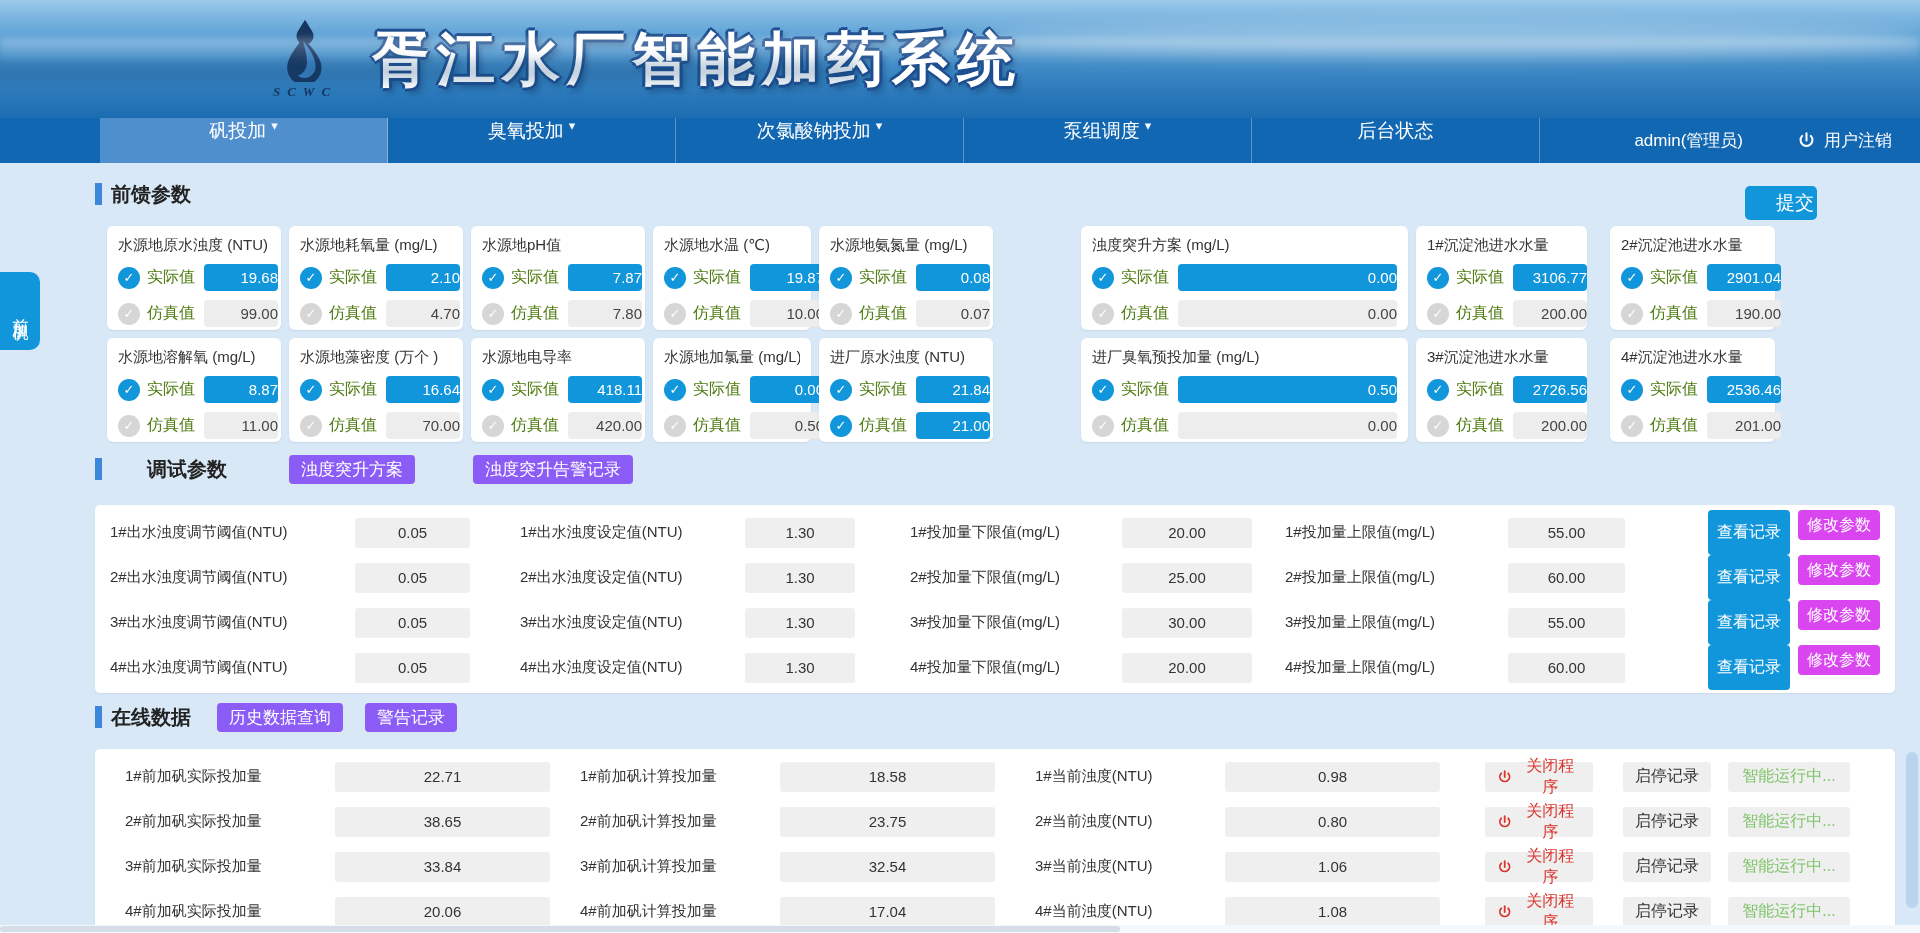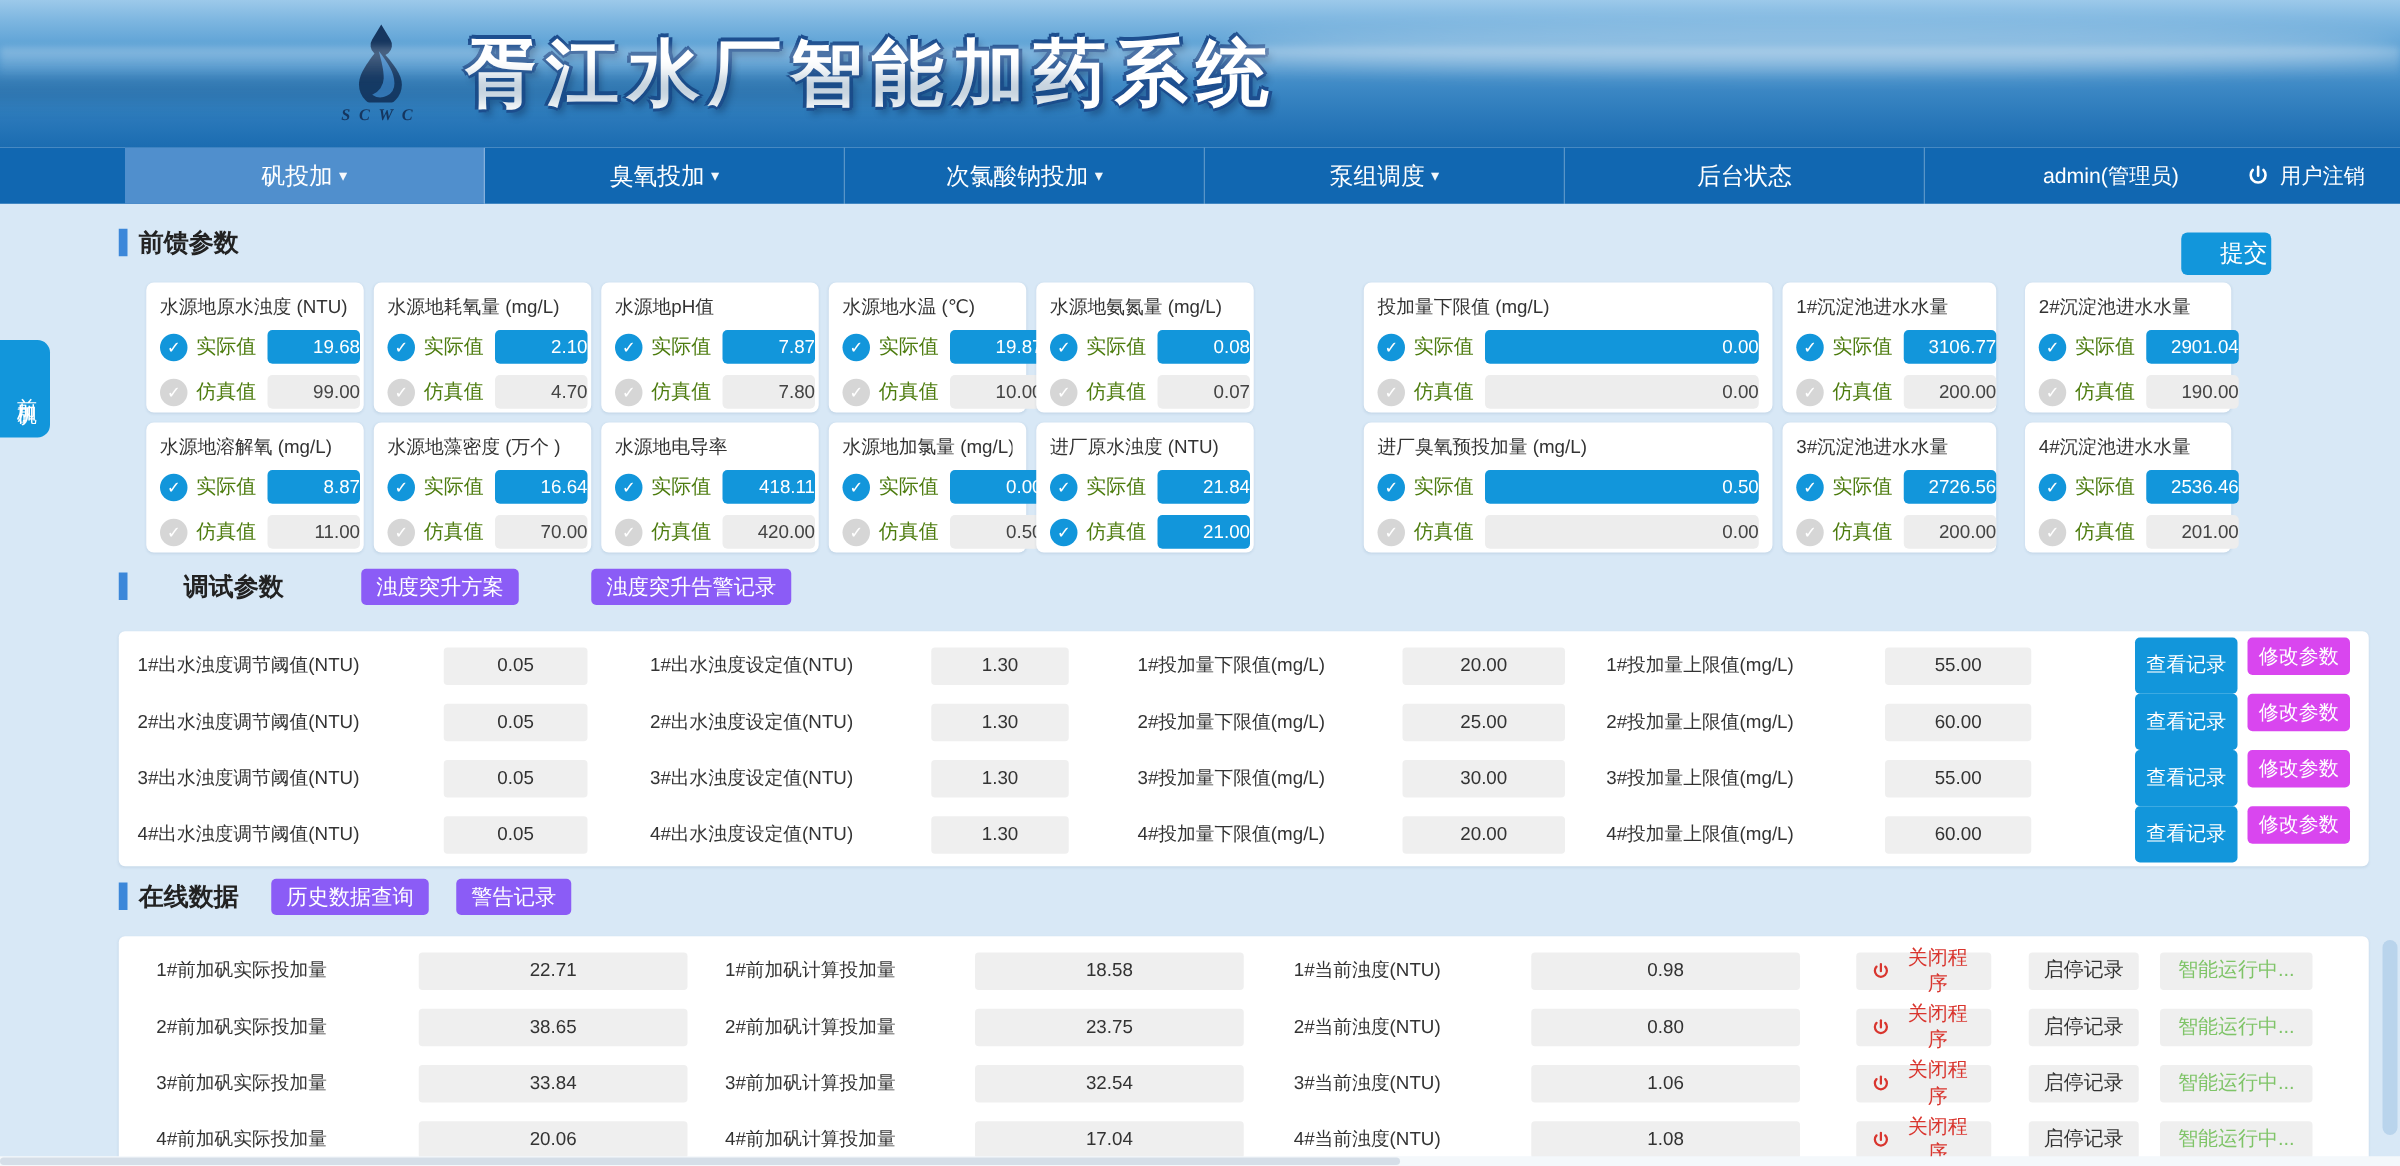--- a/index.html
+++ b/index.html
@@ -18,21 +18,21 @@
     background:rgba(17,70,120,.25); filter:blur(6px); }
   .logo { display:flex; flex-direction:column; align-items:center; margin-right:34px; }
   .logo-text { font-family:"Liberation Serif","DejaVu Serif",serif; font-style:italic; font-weight:bold;
     color:#16365f; font-size:13px; letter-spacing:7px; margin-top:2px; }
   .page-title { color:#fff; font-size:58px; font-weight:bold; letter-spacing:7px; line-height:1;
     text-shadow:-3px 0 0 #1d4e8f, 3px 0 0 #1d4e8f, 0 -3px 0 #1d4e8f, 0 3px 0 #1d4e8f,
                 -2px -2px 0 #1d4e8f, 2px 2px 0 #1d4e8f, 4px 5px 6px rgba(10,40,80,.45); }
 
   
   .nav { height:45px; background:#1167b1; display:flex; align-items:stretch; padding-left:100px; color:#fff; }
-  .nav-item { width:288px; display:flex; align-items:center; justify-content:center; font-size:19px;
+  .nav-item { width:288px; display:flex; align-items:flex-start; justify-content:center; font-size:19px;
     cursor:pointer; border-right:1px solid rgba(255,255,255,.30); }
   .nav-item.active { background:#508fcd; }
   .nav-item .caret { font-size:13px; margin-left:5px; opacity:.95; }
   .nav-right { margin-left:auto; display:flex; align-items:center; gap:54px; padding-right:28px; font-size:17px; }
   .logout { display:flex; align-items:center; gap:8px; cursor:pointer; }
   .logout svg { display:block; }
 
   
   .side-tab { position:absolute; left:0; top:272px; width:40px; height:78px; background:#1296db;
     border-radius:0 10px 10px 0; color:#fff; font-size:16px; display:flex; align-items:center;
@@ -45,21 +45,21 @@
   .sec-title { font-size:20px; font-weight:bold; color:#222; }
   .btn-yellow { background:#8b5cf6; color:#fff; border:none; border-radius:4px; font-size:17px;
     padding:0 12px; height:29px; cursor:pointer; font-family:inherit; }
   .sec .btn-yellow { margin-left:26px; }
   .sec .btn-yellow + .btn-yellow { margin-left:22px; }
   .sec1 { margin-top:15px; position:relative; }
   .submit-btn { position:absolute; right:78px; top:8px; background:#1296db; color:#fff; border:none;
     border-radius:5px; font-size:19px; width:72px; height:34px; cursor:pointer; font-family:inherit;padding-left:28px; }
 
   
-  .cards { display:flex; gap:8px; margin-left:22px; }
+  .cards { display:flex; gap:8px; margin-left:12px; }
   .cards-r1 { margin-top:16px; }
   .cards-r2 { margin-top:8px; }
   .card { background:#fff; border-radius:6px; box-shadow:0 1px 2px rgba(60,100,140,.12);
     padding:10px 11px; width:174px; height:104px; }
   .card:nth-child(4) { width:158px; }
   .card.wide { width:327px; margin-left:80px; }
   .card:nth-child(7) { width:171px; }
   .card:nth-child(8) { width:165px; margin-left:15px; }
   .card-title { font-size:15px; color:#333; white-space:nowrap; overflow:hidden; }
   .vrow { display:flex; align-items:center; margin-top:9px; }
@@ -226,21 +226,21 @@
           <span class="vlabel">实际值</span>
           <span class="vbox on">0.08</span>
         </div>
         <div class="vrow">
           <span class="chk off">✓</span>
           <span class="vlabel">仿真值</span>
           <span class="vbox off">0.07</span>
         </div>
       </div>
       <div class="card wide">
-        <div class="card-title">投加量下限值 (mg/L)</div>
+        <div class="card-title">浊度突升方案 (mg/L)</div>
         <div class="vrow">
           <span class="chk">✓</span>
           <span class="vlabel">实际值</span>
           <span class="vbox on">0.00</span>
         </div>
         <div class="vrow">
           <span class="chk off">✓</span>
           <span class="vlabel">仿真值</span>
           <span class="vbox off">0.00</span>
         </div>

